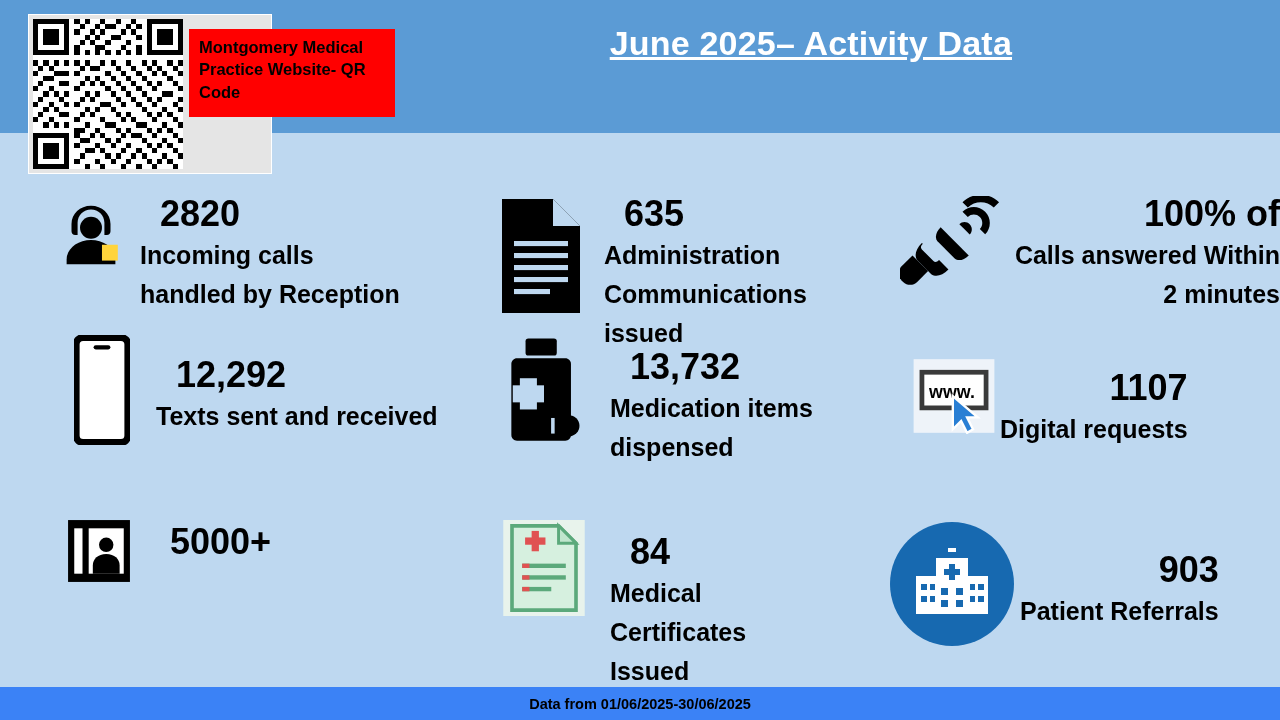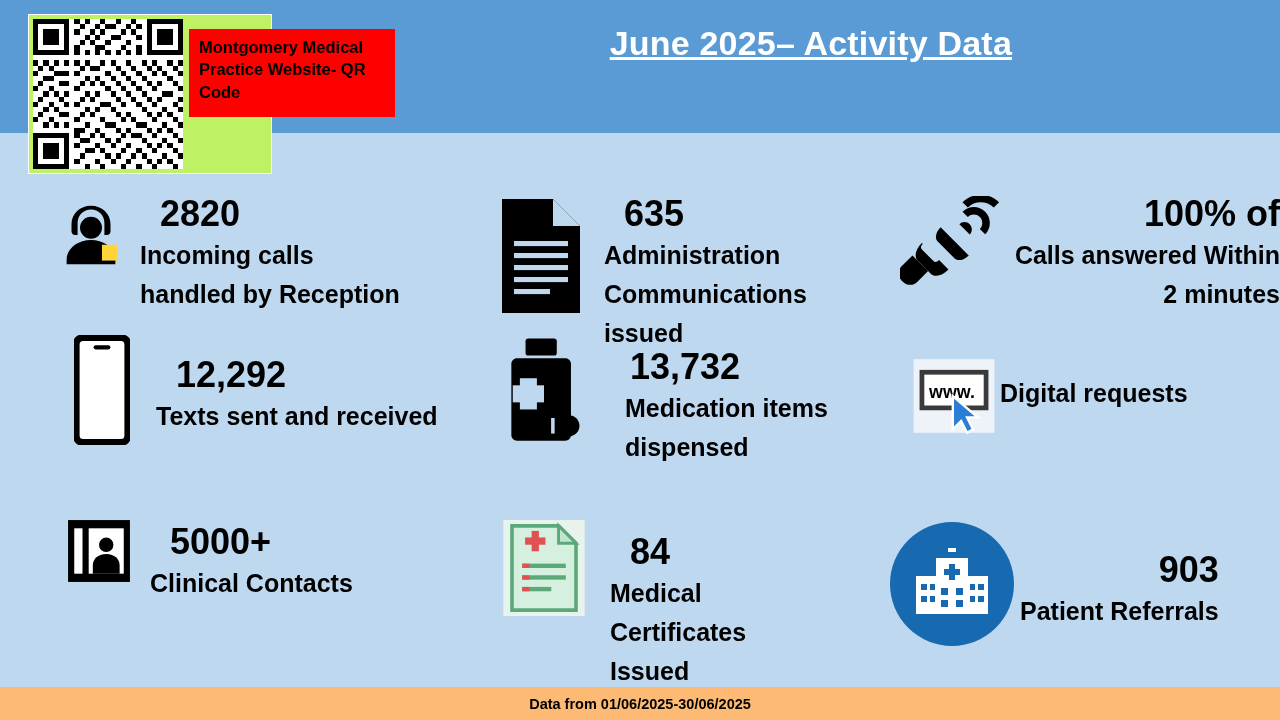--- a/index.html
+++ b/index.html
@@ -39,21 +39,21 @@
     text-decoration: underline;
     letter-spacing: 0.2px;
   }
   
   .qr-block {
     position: absolute;
     left: 28px;
     top: 14px;
     width: 242px;
     height: 158px;
-    background: #bef264;
+    background: #e5e5e5;
     border: 1px solid #ffffff;
   }
   .qr-canvas {
     position: absolute;
     left: 4px;
     top: 4px;
     width: 150px;
     height: 150px;
   }
   .qr-label {
@@ -116,21 +116,21 @@
   .row2 { top: 155px; }
   .row3 { top: 330px; }
 
   
   .footer {
     position: absolute;
     left: 0;
     bottom: 0;
     width: 1280px;
     height: 33px;
-    background: #fdba74;
+    background: #3b82f6;
     display: flex;
     align-items: center;
     justify-content: center;
   }
   .footer-text {
     font-size: 14.5px;
     font-weight: bold;
     color: #000000;
   }
   svg { display: block; }
@@ -468,51 +468,51 @@
           <rect x="18" y="2" width="22" height="12" rx="2" fill="#000000"></rect>
           <path fill="#000000" d="M12 16h34c2.2 0 4 1.8 4 4v50c0 2.2-1.8 4-4 4H12c-2.2 0-4-1.8-4-4V20c0-2.2 1.8-4 4-4z"></path>
           <rect x="14" y="30" width="12" height="22" fill="#bed8f0"></rect>
           <rect x="9" y="35" width="22" height="12" fill="#bed8f0"></rect>
           <rect x="30" y="56" width="26" height="15" rx="7.5" fill="#000000"></rect>
           <rect x="36" y="58" width="2.5" height="11" fill="#bed8f0"></rect>
         </svg>
       </div>
       <div class="text" style="padding-top:14px;">
         <div class="stat-value">13,732</div>
-        <div class="stat-label" style="max-width:210px;margin-left:15px;">Medication items dispensed</div>
+        <div class="stat-label" style="max-width:210px;">Medication items dispensed</div>
       </div>
     </div>
 
     <div class="cell col3 row2" style="left:912px;top:178px;">
       <div class="icon">
         <svg width="84" height="76" viewBox="0 0 70 64">
           <rect x="1" y="1" width="68" height="62" fill="#eef3f9"></rect>
           <rect x="8" y="12" width="54" height="30" fill="#ffffff" stroke="#3a3a3a" stroke-width="4"></rect>
           <text x="14" y="34" font-family="Liberation Sans, sans-serif" font-size="15" font-weight="bold" fill="#000000">www.</text>
           <path d="M34 32 L34 60 L41 53 L46 63 L51 60 L46 50 L55 50 Z" fill="#2a7fd4" stroke="#ffffff" stroke-width="2"></path>
         </svg>
       </div>
       <div class="text" style="padding-top:12px;padding-left:4px;">
+        <div class="stat-value">1107</div>
         <div class="stat-label">Digital requests</div>
       </div>
     </div>
 
     <div class="cell col1 row3" style="left:58px;top:338px;">
       <div class="icon" style="width:82px;">
         <svg width="66" height="66" viewBox="0 0 64 64">
           <rect x="2" y="2" width="60" height="60" fill="#000000"></rect>
           <rect x="8" y="10" width="8" height="44" fill="#ffffff"></rect>
           <rect x="22" y="10" width="34" height="44" fill="#ffffff"></rect>
           <circle cx="39" cy="26" r="7" fill="#000000"></circle>
           <path d="M39 35c-8 0-13 5-13 11v8h26v-8c0-6-5-11-13-11z" fill="#000000"></path>
         </svg>
       </div>
       <div class="text" style="padding-top:6px;">
         <div class="stat-value">5000+</div>
-        <div class="stat-label">Clinical Contacts</div>
       </div>
     </div>
 
     <div class="cell col2 row3" style="top:340px;">
       <div class="icon" style="width:96px;">
         <svg width="82" height="96" viewBox="0 0 56 66">
           <rect x="0" y="0" width="56" height="66" fill="#e8f3ec"></rect>
           <path d="M6 4h32l12 12v46H6z" fill="#d6f0df" stroke="#5ba97b" stroke-width="2.5"></path>
           <path d="M38 4l12 12H38z" fill="#bfe6cd" stroke="#5ba97b" stroke-width="2"></path>
           <rect x="15" y="12" width="14" height="5" fill="#e05252"></rect>

